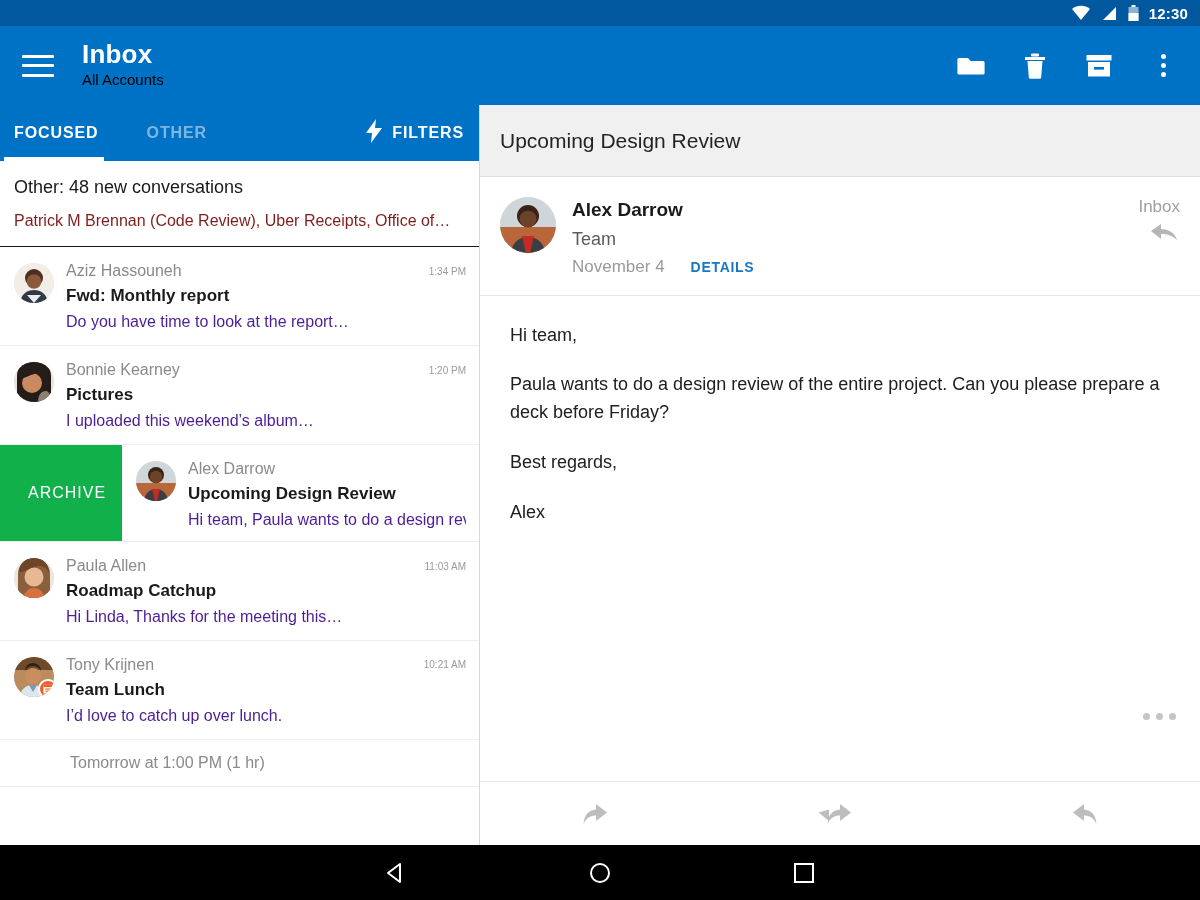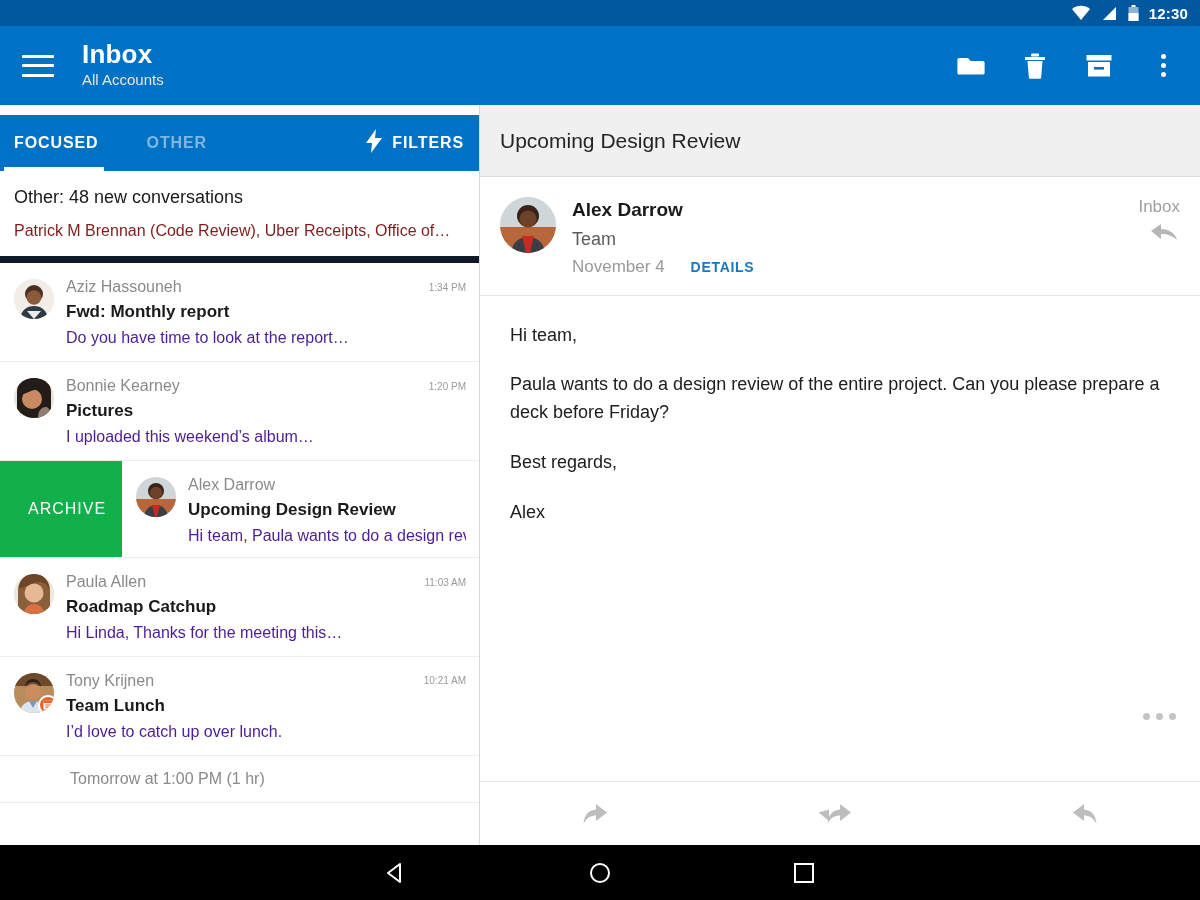--- a/index.html
+++ b/index.html
@@ -23,37 +23,37 @@
   
   .appbar {
     position:absolute; top:26px; left:0; width:1200px; height:79px;
     background:#0072C6; display:flex; align-items:center;
   }
   .hamburger { width:32px; height:22px; margin-left:22px; margin-right:28px;
     display:flex; flex-direction:column; justify-content:space-between; cursor:pointer; }
   .hamburger span { display:block; height:3px; background:#fff; border-radius:1px; }
   .titlebox { display:flex; flex-direction:column; justify-content:center; }
   .title-main { color:#fff; font-size:26px; font-weight:bold; line-height:1.1; letter-spacing:.2px;}
-  .title-sub { color:#e5e5e5; font-size:15px; line-height:1.5; }
+  .title-sub { color:#000000; font-size:15px; line-height:1.5; }
   .appbar-actions { margin-left:auto; display:flex; align-items:center; gap:34px; padding-right:22px; }
   .act { width:30px; height:30px; display:flex; align-items:center; justify-content:center; cursor:pointer; }
   .dots-v { display:flex; flex-direction:column; gap:4px; align-items:center; }
   .dots-v i { width:5px; height:5px; border-radius:50%; background:#fff; display:block; }
 
   
-  .leftcol { position:absolute; top:115px; left:0; width:480px; height:740px; background:#fff; }
+  .leftcol { position:absolute; top:105px; left:0; width:480px; height:740px; background:#fff; }
   .tabs { height:56px; background:#0072C6; display:flex; align-items:center; position:relative; }
   .tab { font-size:16px; font-weight:bold; letter-spacing:.9px; cursor:pointer; }
   .tab.focused { color:#fff; margin-left:14px; }
   .tab.other  { color:#7FB6E2; margin-left:48px; }
   .tab-underline { position:absolute; bottom:0; left:4px; width:100px; height:4px; background:#fff; }
   .filters { margin-left:auto; margin-right:16px; display:flex; align-items:center; gap:10px; cursor:pointer; }
   .filters-label { color:#fff; font-size:16px; font-weight:bold; letter-spacing:.9px; }
 
-  .other-banner { padding:14px 0 14px 14px; background:#fff; border-bottom:7px solid #0f172a; cursor:pointer;}
+  .other-banner { padding:14px 0 14px 14px; background:#fff; border-bottom:1px solid #0f172a; cursor:pointer;}
   .other-title { font-size:18px; color:#1A1A1A; font-weight:normal; line-height:1.35; }
   .other-sub { font-size:16px; color:#7f1d1d; line-height:1.45; margin-top:10px;
     white-space:nowrap; overflow:hidden; }
 
   .msglist { background:#fff; }
   .msgrow { position:relative; display:flex; padding:12px 14px 12px 14px; gap:12px;
     border-bottom:1px solid #EDEDED; background:#fff; cursor:pointer; }
   .avatar { width:40px; height:40px; border-radius:50%; flex:0 0 40px; margin-top:4px;
     position:relative; overflow:hidden; background:#EFEFEF; }
   .avatar svg { display:block; width:40px; height:40px; }

